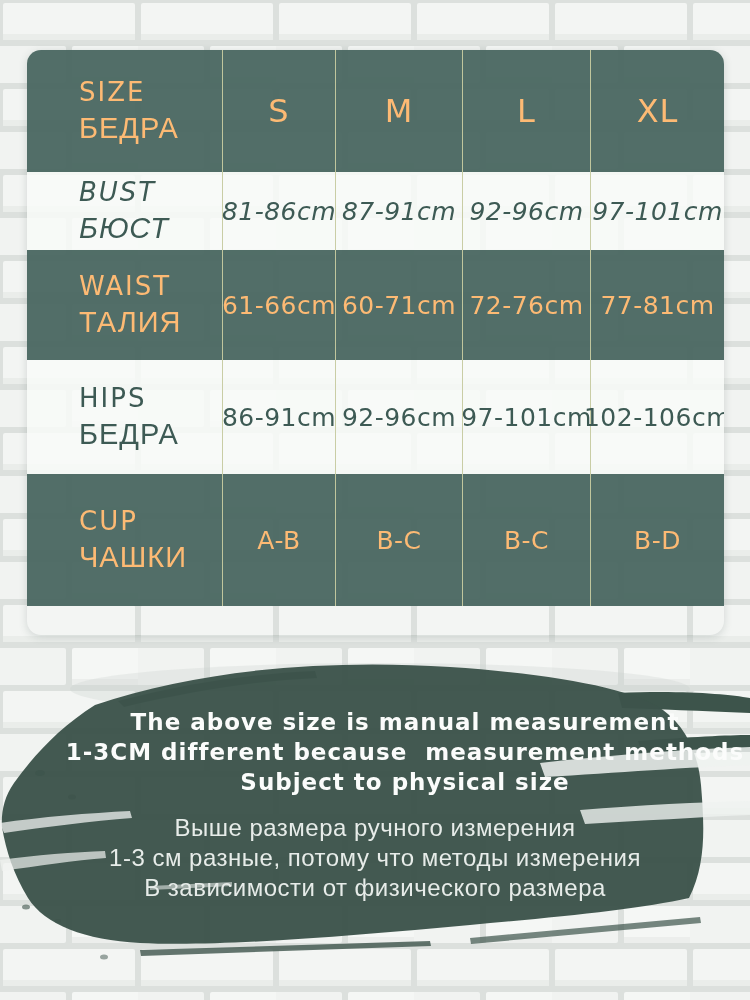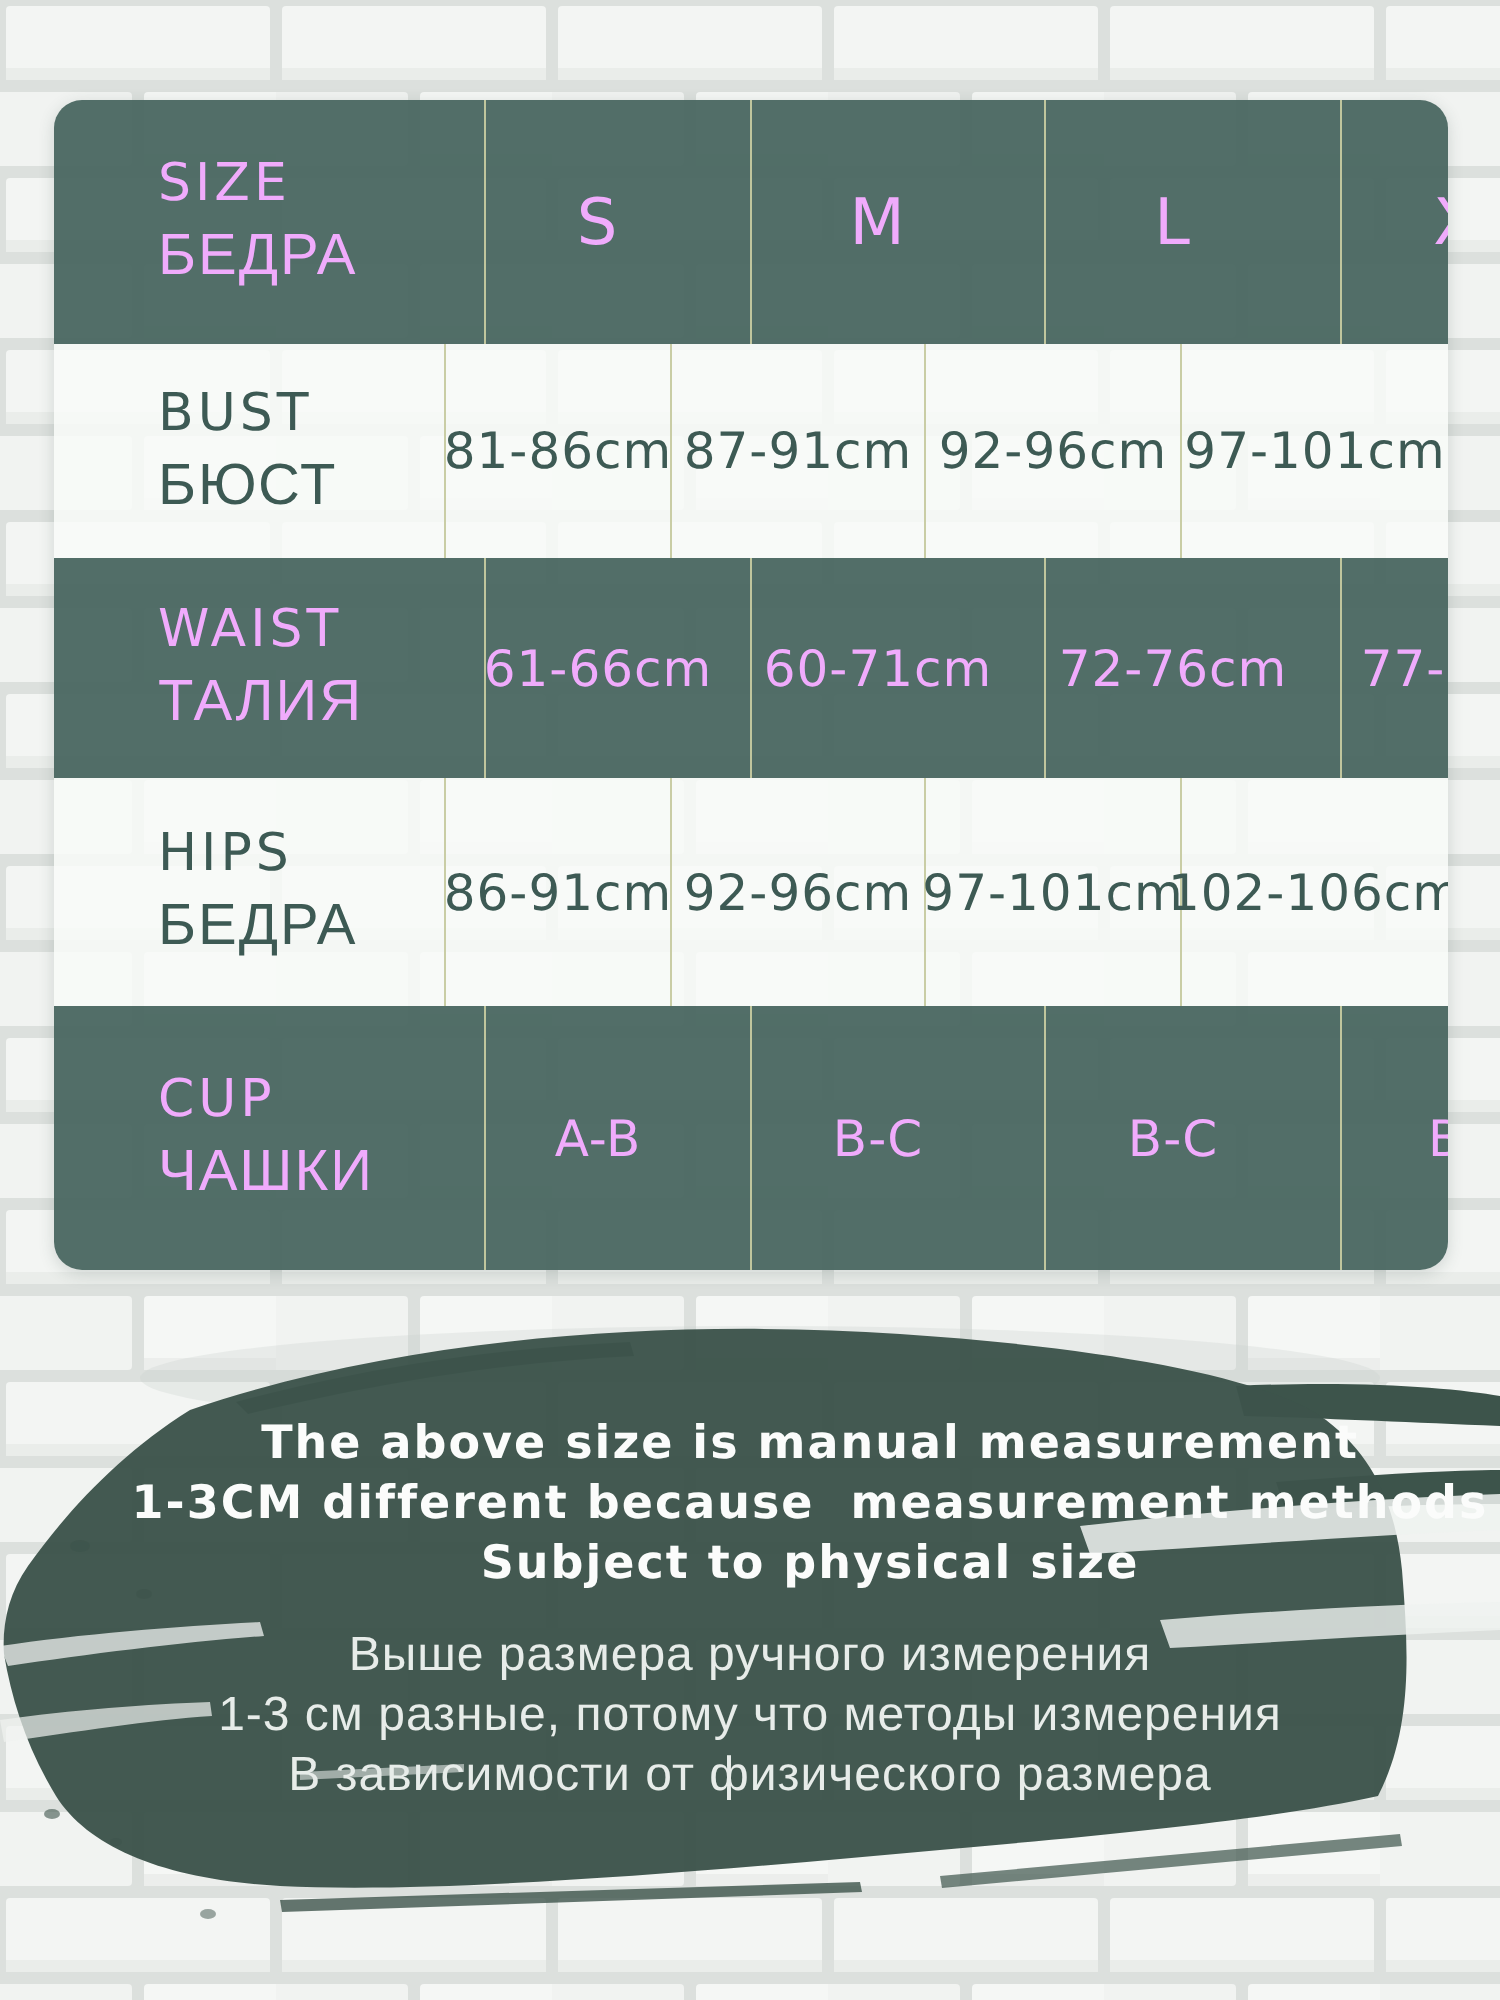--- a/index.html
+++ b/index.html
@@ -8,25 +8,25 @@
   .bg-svg{position:absolute;left:0;top:0;}
 
   
   .size-table{
     position:absolute;left:27px;top:50px;width:697px;height:585px;
     border-radius:14px;overflow:hidden;
     box-shadow:0 2px 8px rgba(50,70,65,0.18);
   }
   .trow{display:grid;grid-template-columns:195px 113px 127px 128px 134px;}
   .trow.r1{height:122px;}
-  .trow.r2{height:107px;}
+  .trow.r2{height:78px;font-style:italic;}
   .trow.r3{height:110px;}
   .trow.r4{height:114px;}
   .trow.r5{height:132px;}
-  .trow.teal{background:rgba(73,102,96,0.95);color:#f0abfc;gap:20px;}
+  .trow.teal{background:rgba(73,102,96,0.95);color:#fdba74;}
   .trow.light{background:rgba(248,250,248,0.86);color:#3d5a54;}
   .cell{display:flex;align-items:center;justify-content:center;}
   .cell + .cell{border-left:1px solid rgba(198,202,160,0.95);}
   .label-cell{flex-direction:column;align-items:flex-start;justify-content:center;
     padding-left:52px;gap:5px;}
   .lab-en{font-size:26px;letter-spacing:2px;font-family:"DejaVu Sans",sans-serif;}
   .lab-ru{font-size:29px;letter-spacing:1px;font-family:"Liberation Sans",sans-serif;}
   .size-cell{font-size:32px;letter-spacing:1px;}
   .value-cell{font-size:25px;letter-spacing:0.5px;white-space:nowrap;}
 

